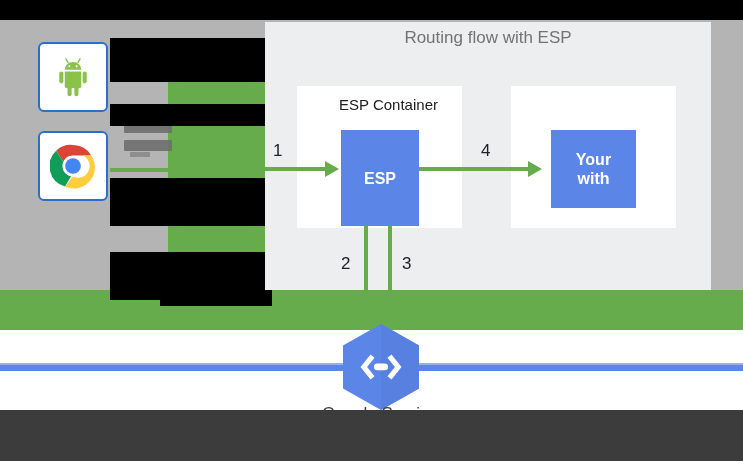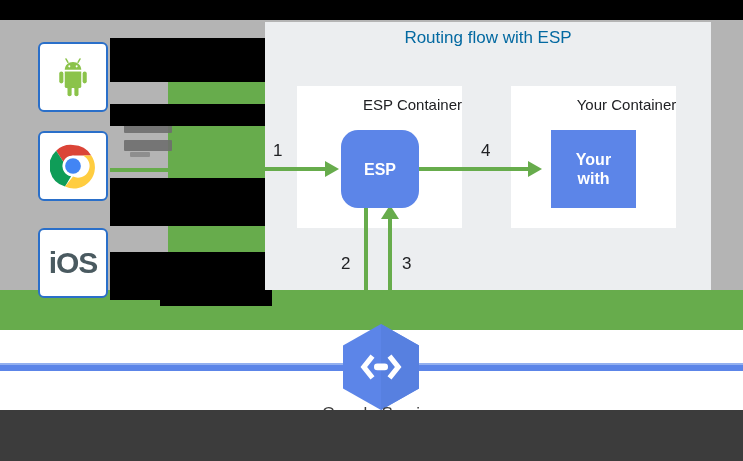--- a/index.html
+++ b/index.html
@@ -52,33 +52,33 @@
   #card-android{left:38px;top:42px;}
   #card-chrome{left:38px;top:131px;}
   #card-ios{left:38px;top:228px;}
 
   .ios-text{font-size:30px;font-weight:bold;color:#4a5a60;letter-spacing:-1px;
             font-family:"Liberation Sans",sans-serif;}
 
   
   #esp-panel{position:absolute;left:265px;top:22px;width:446px;height:268px;background:#eceef0;}
   #esp-panel-title{position:absolute;left:265px;top:28px;width:446px;text-align:center;
-                   font-size:17px;color:#0369a1;}
+                   font-size:17px;color:#737373;}
 
   .sub-container{position:absolute;background:#ffffff;}
   #esp-container{left:297px;top:86px;width:165px;height:142px;}
   #your-container{left:511px;top:86px;width:165px;height:142px;}
-  .sub-title{position:absolute;width:183px;text-align:center;font-size:15px;color:#202124;top:96px;padding-left:24px;}
+  .sub-title{position:absolute;width:183px;text-align:center;font-size:15px;color:#202124;top:96px;}
   #esp-container-title{left:297px;}
   #your-container-title{left:511px;}
 
   .blue-box{position:absolute;background:#5c85e8;display:flex;align-items:center;
             justify-content:center;text-align:center;color:#ffffff;font-weight:bold;font-size:16px;
             line-height:19px;}
-  #esp-box{left:341px;top:130px;width:78px;height:78px;border-radius:17px;}
+  #esp-box{left:341px;top:130px;width:78px;height:96px;}
   #your-box{left:551px;top:130px;width:85px;height:78px;justify-content:center;}
 
   
   .arrow-line{position:absolute;background:#67ac4c;}
   #arrow1-line{left:263px;top:167px;width:70px;height:4px;}
   #arrow1-head{position:absolute;left:325px;top:161px;width:0;height:0;
      border-left:14px solid #67ac4c;border-top:8px solid transparent;border-bottom:8px solid transparent;}
   #arrow4-line{left:419px;top:167px;width:118px;height:4px;}
   #arrow4-head{position:absolute;left:528px;top:161px;width:0;height:0;
      border-left:14px solid #67ac4c;border-top:8px solid transparent;border-bottom:8px solid transparent;}
@@ -147,32 +147,28 @@
     <svg width="46" height="46" viewBox="0 0 48 48">
       <circle cx="24" cy="24" r="22" fill="#ffffff"></circle>
       <path d="M24 2a22 22 0 0 1 19.05 11H24a11 11 0 0 0-10.1 6.65L6.4 8.1A21.96 21.96 0 0 1 24 2z" fill="#db4437"></path>
       <path d="M6.4 8.1l7.5 11.55A11 11 0 0 0 22 34.8l-6.3 10.6A22 22 0 0 1 6.4 8.1z" fill="#0f9d58"></path>
       <path d="M43.05 13A22 22 0 0 1 15.7 45.4L24 35h.02A11 11 0 0 0 34.3 13h8.75z" fill="#ffcd40"></path>
       <circle cx="24" cy="24" r="10.6" fill="#ffffff"></circle>
       <circle cx="24" cy="24" r="8.2" fill="#4285f4"></circle>
     </svg>
   </div>
 
-  <div class="icon-card" id="card-ios">
-    <span class="ios-text">iOS</span>
-  </div>
 
   <div id="esp-panel"></div>
   <div id="esp-panel-title">Routing flow with ESP</div>
 
   <div class="sub-container" id="esp-container"></div>
   <div class="sub-title" id="esp-container-title">ESP Container</div>
 
   <div class="sub-container" id="your-container"></div>
-  <div class="sub-title" id="your-container-title">Your Container</div>
 
   <div class="arrow-line" id="arrow1-line"></div>
   <div id="arrow1-head"></div>
   <div class="arrow-line" id="arrow4-line"></div>
   <div id="arrow4-head"></div>
   <div class="arrow-line" id="arrow2-line"></div>
   <div class="arrow-line" id="arrow3-line"></div>
   <div id="arrow3-head"></div>
 
   <div class="blue-box" id="esp-box">

